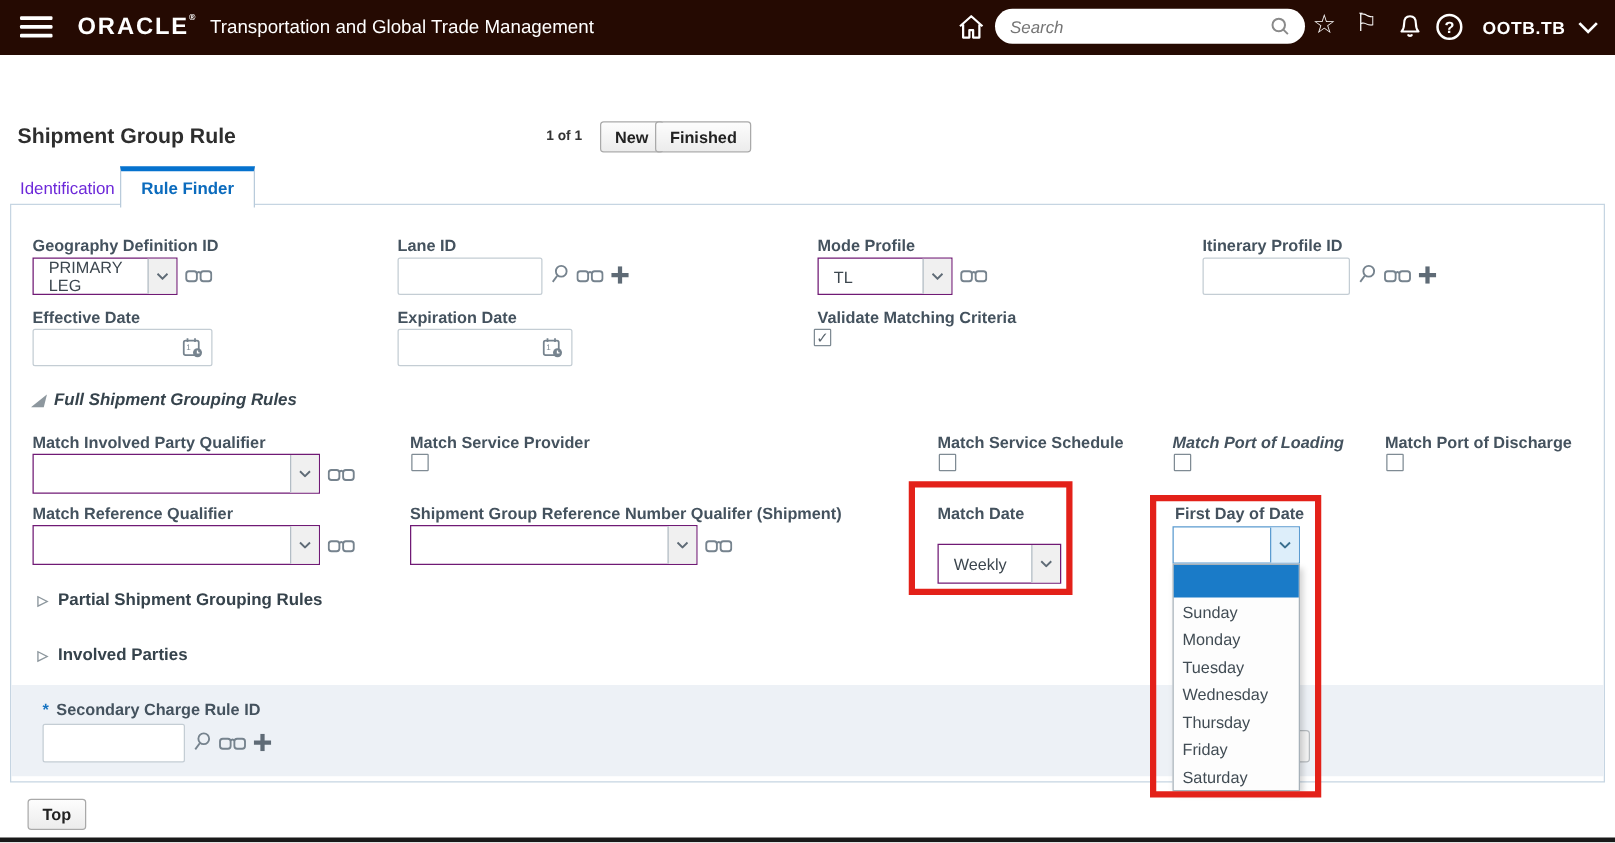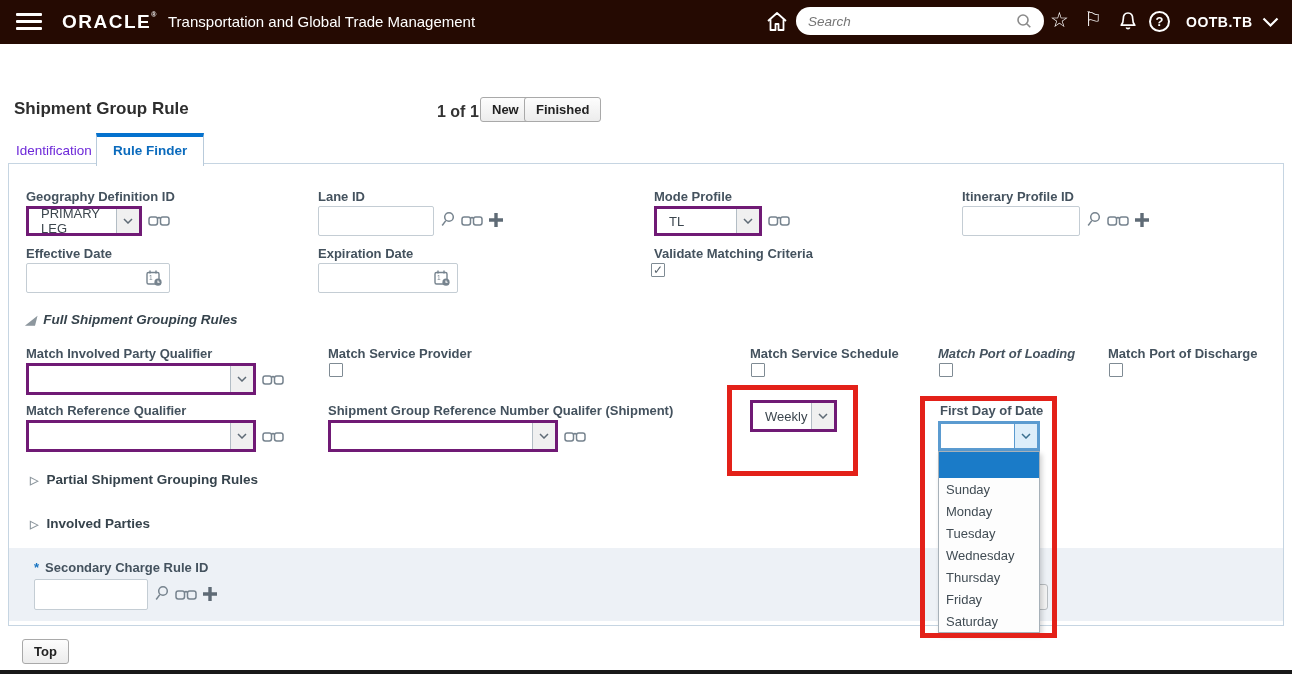--- a/index.html
+++ b/index.html
@@ -20,31 +20,31 @@
   .hico { position:absolute; color:#fff; font-size:21px; line-height:21px; cursor:pointer; }
   .helpcirc { position:absolute; left:1149px; top:11px; width:21px; height:21px; border:2px solid #fff; border-radius:50%; color:#fff; font-size:13px; font-weight:bold; display:flex; align-items:center; justify-content:center; cursor:pointer; }
   .usr { position:absolute; left:1186px; top:14px; color:#fff; font-size:14px; font-weight:bold; letter-spacing:.5px; cursor:pointer; }
 
   
   .crumb { position:absolute; left:14px; top:68px; font-size:12.5px; }
   .crumb a { color:#1673c1; text-decoration:underline; cursor:pointer; }
   .crumb .sep { color:#555; margin:0 6px; }
   .crumb .cur { color:#333; }
   .pgtitle { position:absolute; left:14px; top:99px; font-size:17px; font-weight:bold; color:#2e2e2e; }
-  .pagenum { position:absolute; left:437px; top:103px; font-size:16px; font-weight:bold; color:#333; }
+  .pagenum { position:absolute; left:437px; top:103px; font-size:11px; font-weight:bold; color:#333; }
   .btn { position:absolute; background:linear-gradient(#fdfdfd,#ececec); border:1px solid #a9a9a9; border-radius:3px; font-size:13px; font-weight:bold; color:#222; padding:4px 11px; cursor:pointer; font-family:"Liberation Sans",sans-serif; }
 
   
   .tab-idle { position:absolute; left:16px; top:143px; color:#6d28d9; font-size:13.5px; cursor:pointer; }
   .tab-act { position:absolute; left:96px; top:133px; background:#fff; border:1px solid #b9cbdb; border-bottom:none; border-top:4px solid #0572ce; color:#0b6bbd; font-weight:bold; font-size:13.5px; padding:6px 16px 8px 16px; z-index:3; cursor:pointer; }
   .panel { position:absolute; left:8px; top:163px; width:1276px; height:463px; border:1px solid #c6d5e2; background:#fff; }
 
   
   .lbl { position:absolute; font-weight:bold; color:#44525e; font-size:13px; white-space:nowrap; }
-  .sel { position:absolute; display:flex; border:3px solid #701a75; background:#fff; height:30px; cursor:pointer; }
+  .sel { position:absolute; display:flex; border:1px solid #701a75; background:#fff; height:30px; cursor:pointer; }
   .sel .val { flex:1; display:flex; align-items:center; padding-left:12px; font-size:13px; color:#3c464e; overflow:hidden; }
   .sel .chev { width:23px; background:#f0f0f0; border-left:1px solid #b3bdc5; display:flex; align-items:center; justify-content:center; }
   .sel.focus { border-color:#5b9bd0; }
   .sel.focus .chev { background:#ddeefa; border-left-color:#5b9bd0; }
   .inp { position:absolute; height:30px; border:1px solid #c4cdd4; border-radius:2px; background:#fff; font-size:13px; padding:0 8px; color:#333; font-family:"Liberation Sans",sans-serif; outline:none; }
   .dateinp { position:absolute; height:30px; border:1px solid #c4cdd4; border-radius:2px; background:#fff; display:flex; align-items:center; justify-content:flex-end; padding-right:6px; cursor:text; }
   .icons { position:absolute; display:flex; gap:6px; align-items:center; }
   .cb { position:absolute; width:14px; height:14px; border:1px solid #7f8b94; border-radius:1px; background:#fff; display:flex; align-items:center; justify-content:center; font-size:12px; line-height:12px; color:#5a656e; cursor:pointer; }
   .sect { position:absolute; font-weight:bold; color:#36434c; font-size:13.5px; cursor:pointer; white-space:nowrap; }
   .tri-open { color:#8d979e; font-size:12px; margin-right:8px; }
@@ -278,21 +278,21 @@
   </div>
   <div class="icons" style="left:564px; top:429px;">
     <svg width="22" height="14" viewBox="0 0 22 14">
         <rect x="1" y="4" width="8.5" height="8" rx="2.2" fill="none" stroke="#76838e" stroke-width="1.5"></rect>
         <rect x="12.5" y="4" width="8.5" height="8" rx="2.2" fill="none" stroke="#76838e" stroke-width="1.5"></rect>
         <path d="M9.5 5.5 Q11 3.6 12.5 5.5" fill="none" stroke="#76838e" stroke-width="1.5"></path>
       </svg>
   </div>
 
   <div class="lbl" style="left:750px; top:403px;">Match Date</div>
-  <div class="sel" style="left:750px; top:400px; width:87px; height:32px;">
+  <div class="sel" style="left:750px; top:435px; width:99px; height:32px;">
     <span class="val">Weekly</span>
     <span class="chev">
         <svg width="10" height="6" viewBox="0 0 10 6">
           <polyline points="1,1 5,5 9,1" fill="none" stroke="#5f6b76" stroke-width="1.5"></polyline>
         </svg>
       </span>
   </div>
 
   <div class="lbl" style="left:940px; top:403px;">First Day of Date</div>
   <div class="sel focus" style="left:938px; top:421px; width:102px; height:30px;">

